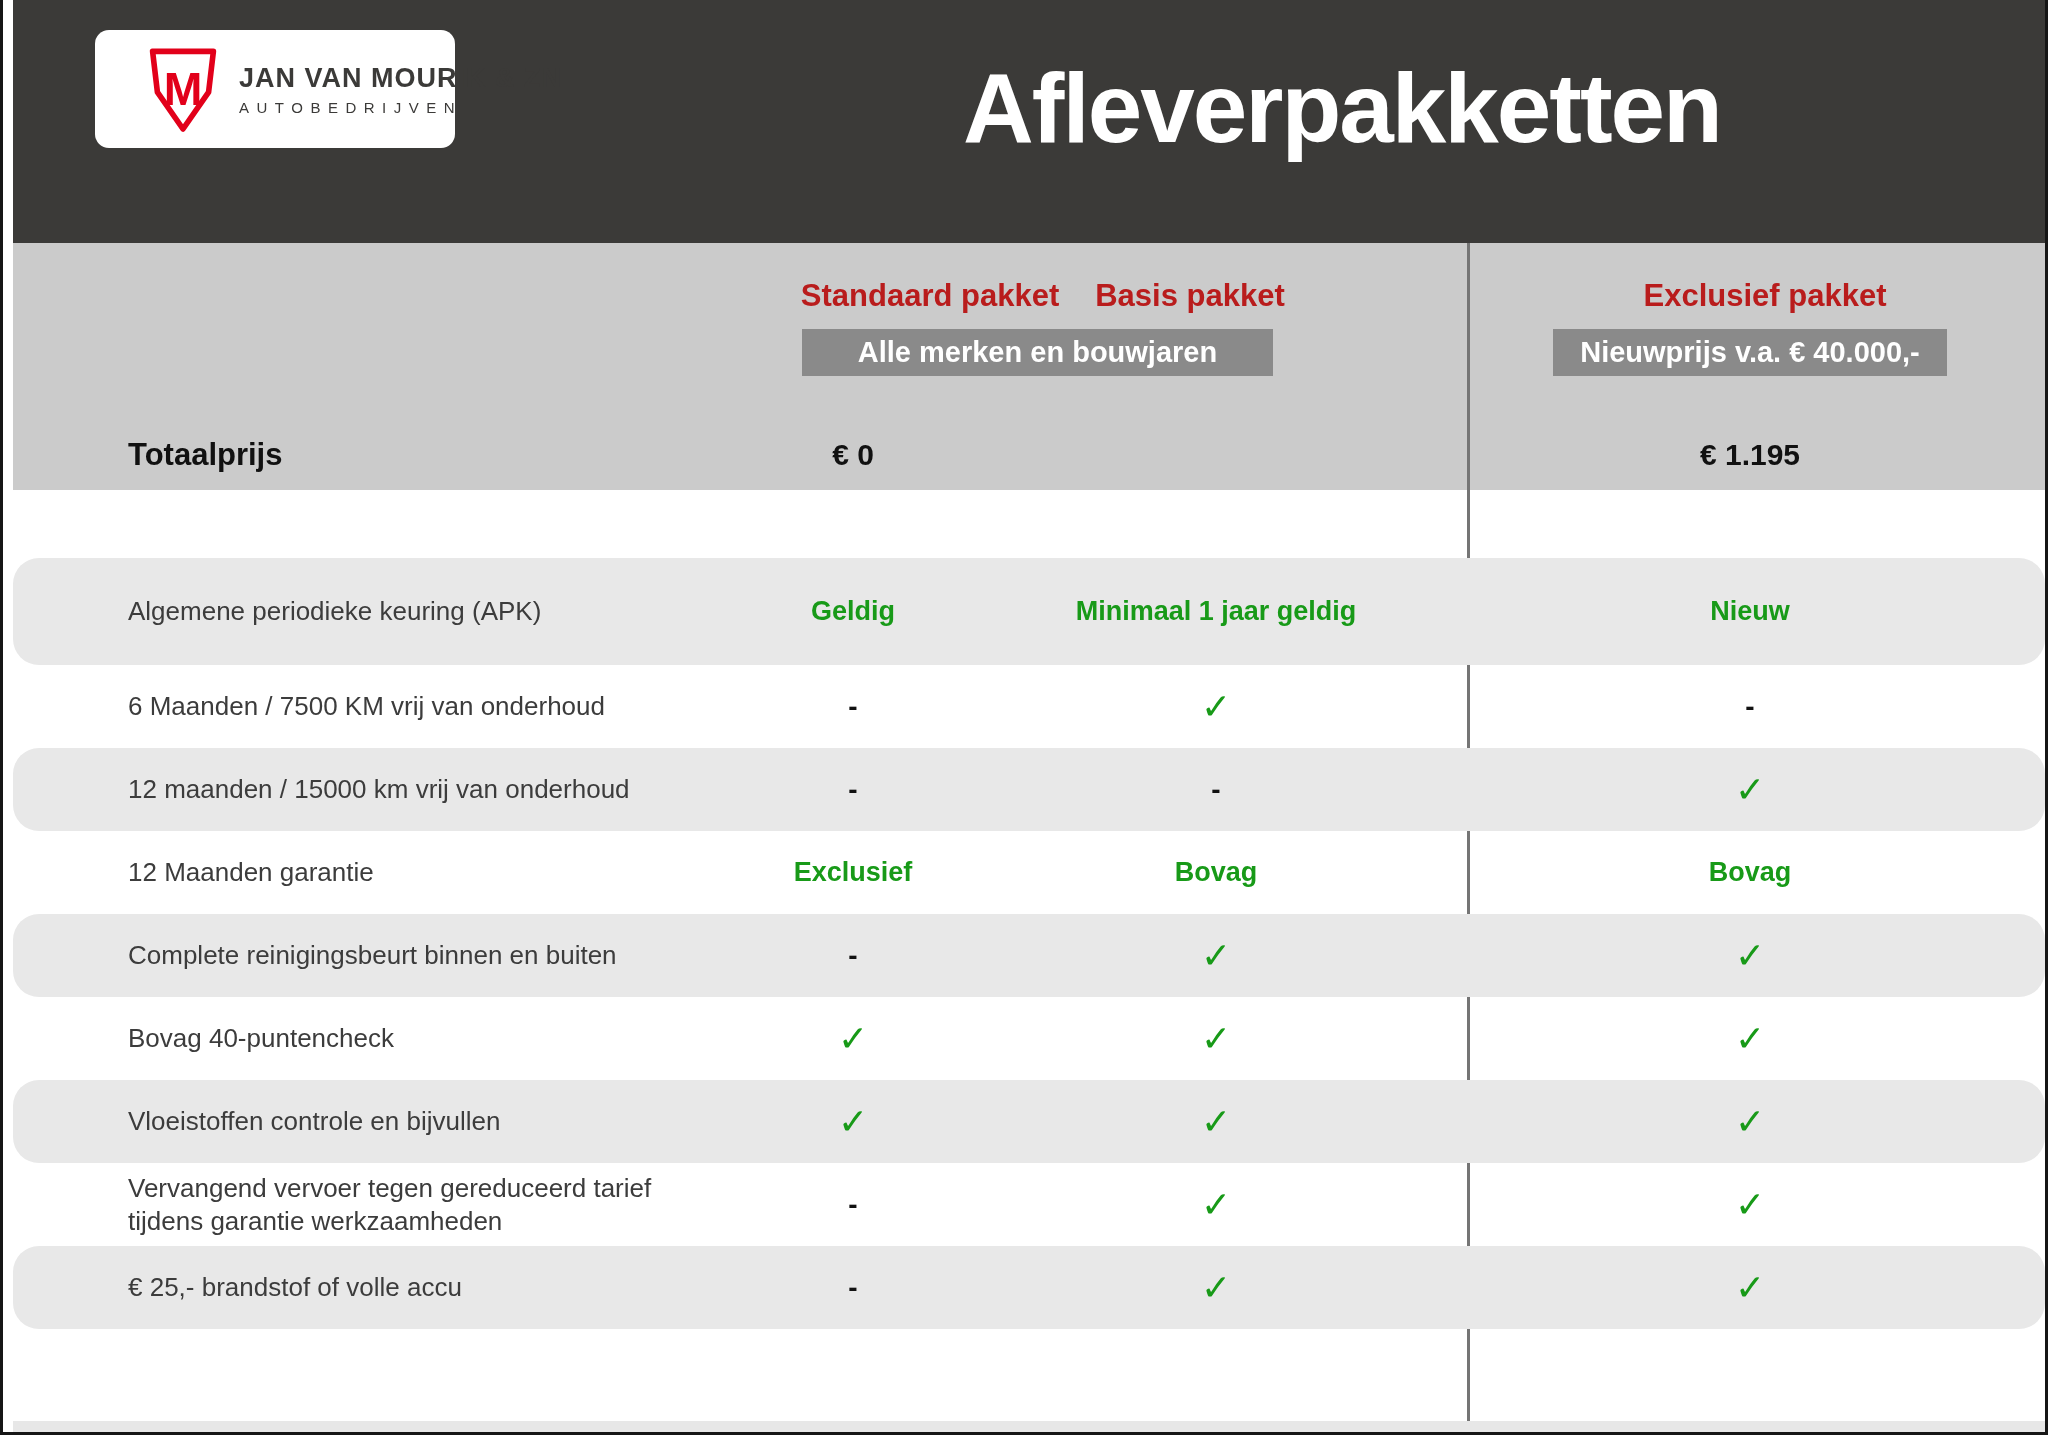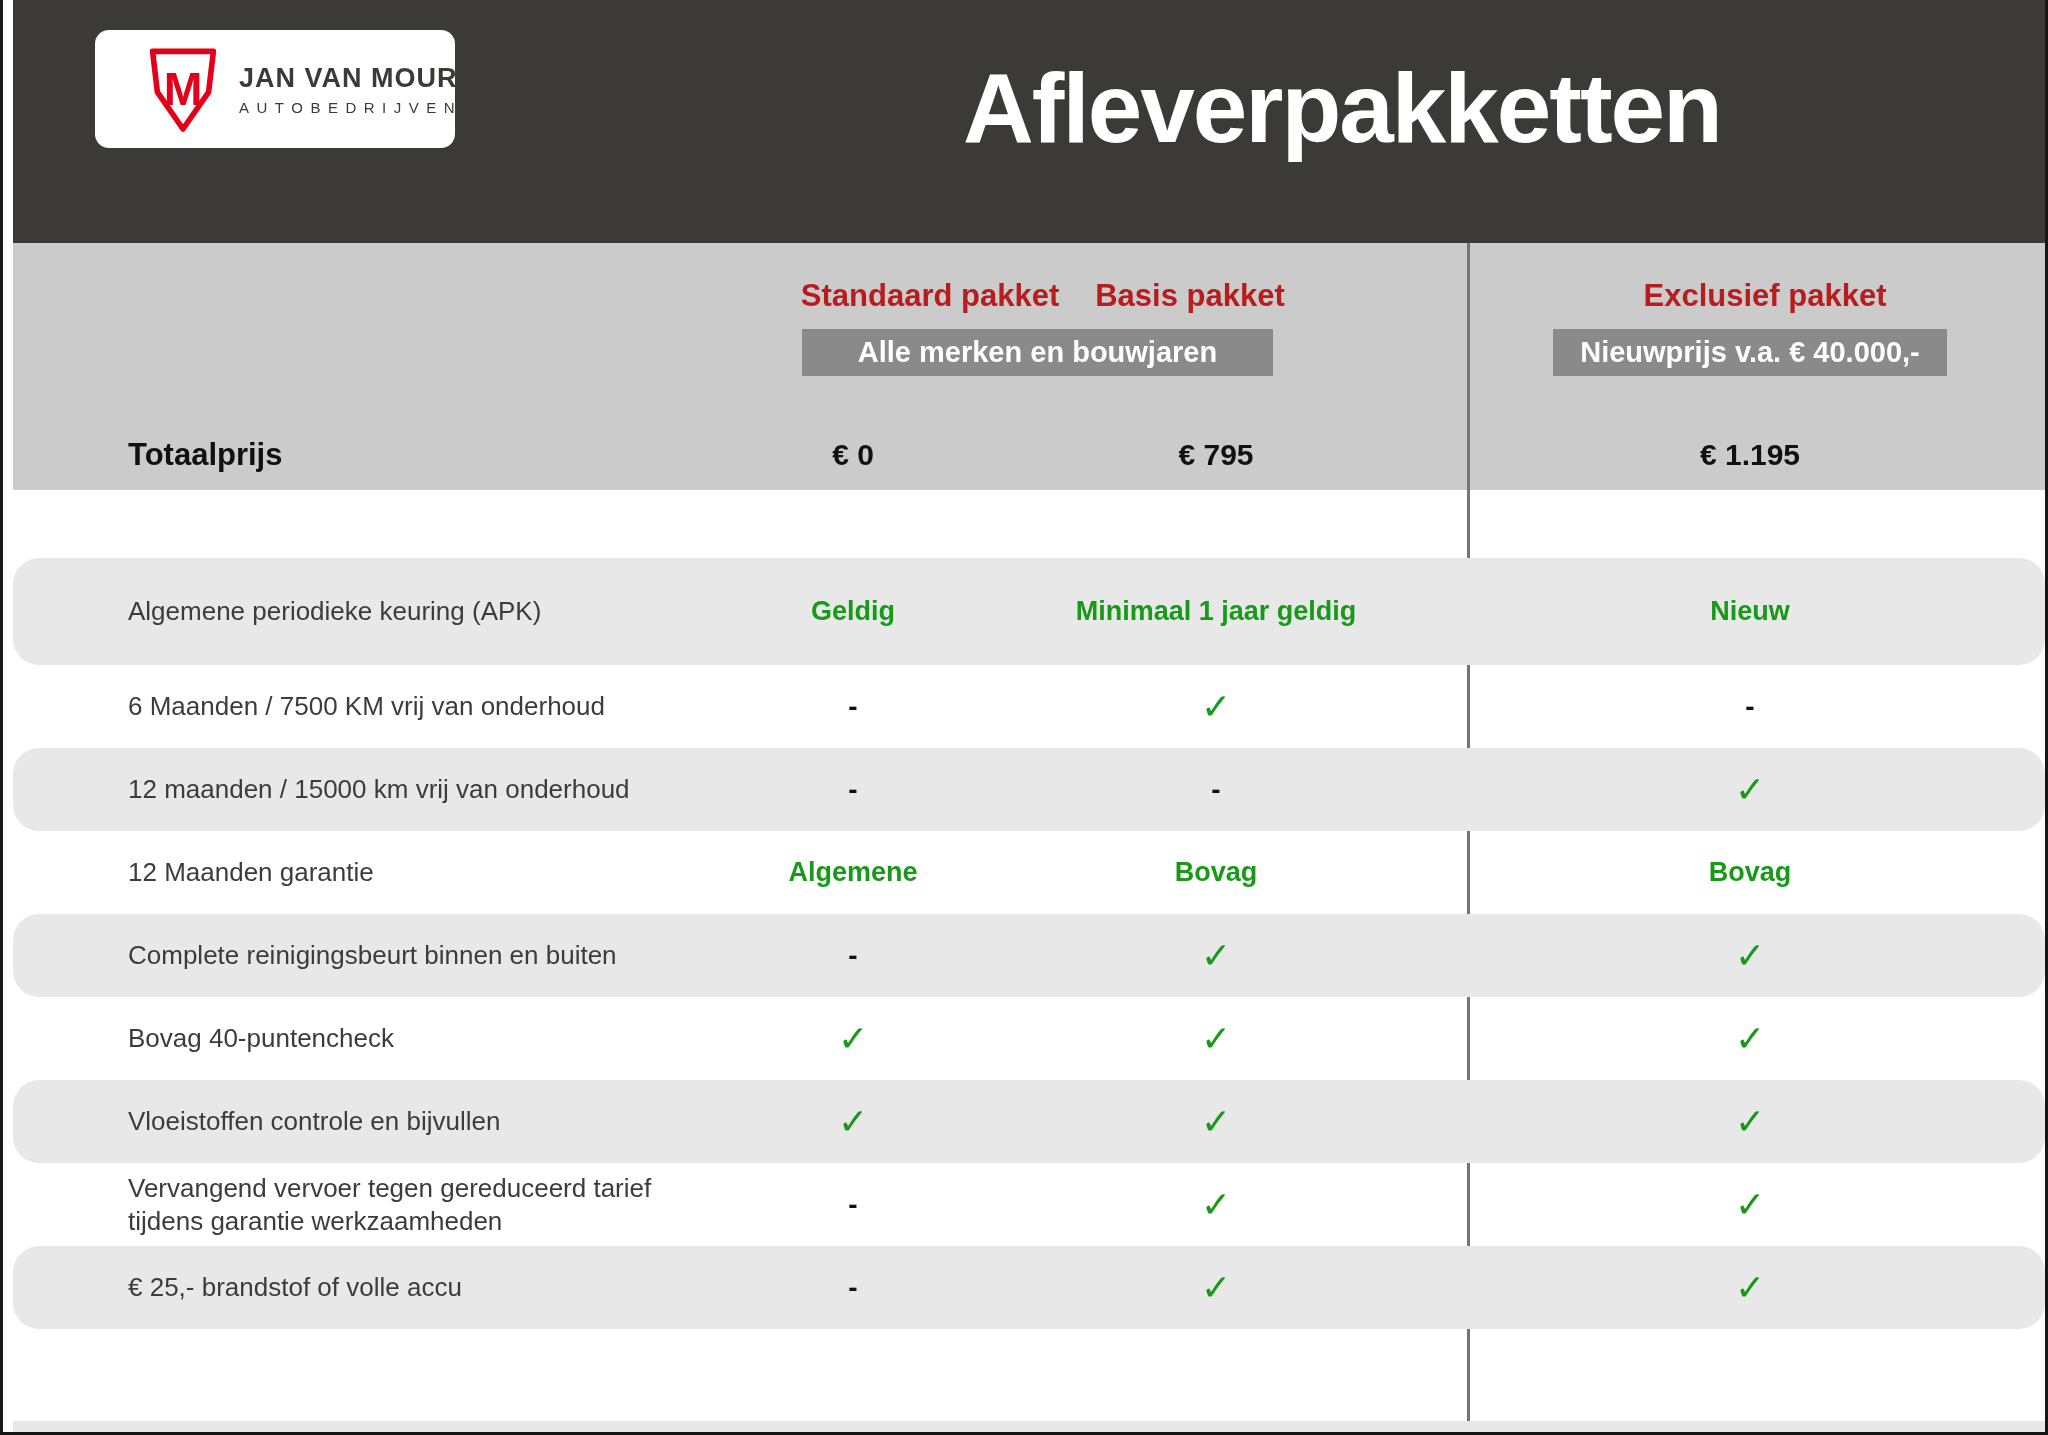--- a/index.html
+++ b/index.html
@@ -108,21 +108,20 @@
     <div class="pkg-header hdr-s">Standaard pakket</div>
     <div class="pkg-header hdr-e">Exclusief pakket</div>
     <div class="pkg-header hdr-b">Basis pakket</div>
 
     <div class="badge badge-left">Alle merken en bouwjaren</div>
     <div class="badge badge-right">Nieuwprijs v.a. € 40.000,-</div>
 
     <div class="total-row">
       <span class="total-label">Totaalprijs</span>
       <span class="total-val col-s">€ 0</span>
-      <span class="total-val col-b">€ 795</span>
       <span class="total-val col-e">€ 1.195</span>
     </div>
   </div>
 
   <div class="divider"></div>
 
   <div class="rows">
   <div class="row row-shaded row-first">
     <div class="row-label">Algemene periodieke keuring (APK)</div>
     <div class="cell col-s green-text">Geldig</div>
@@ -139,21 +138,21 @@
 
   <div class="row row-shaded">
     <div class="row-label">12 maanden / 15000 km vrij van onderhoud</div>
     <div class="cell col-s dash">-</div>
     <div class="cell col-b dash">-</div>
     <div class="cell col-e check">✓</div>
   </div>
 
   <div class="row">
     <div class="row-label">12 Maanden  garantie</div>
-    <div class="cell col-s green-text">Algemene</div>
+    <div class="cell col-s green-text">Exclusief</div>
     <div class="cell col-b green-text">Bovag</div>
     <div class="cell col-e green-text">Bovag</div>
   </div>
 
   <div class="row row-shaded">
     <div class="row-label">Complete reinigingsbeurt binnen en buiten</div>
     <div class="cell col-s dash">-</div>
     <div class="cell col-b check">✓</div>
     <div class="cell col-e check">✓</div>
   </div>

